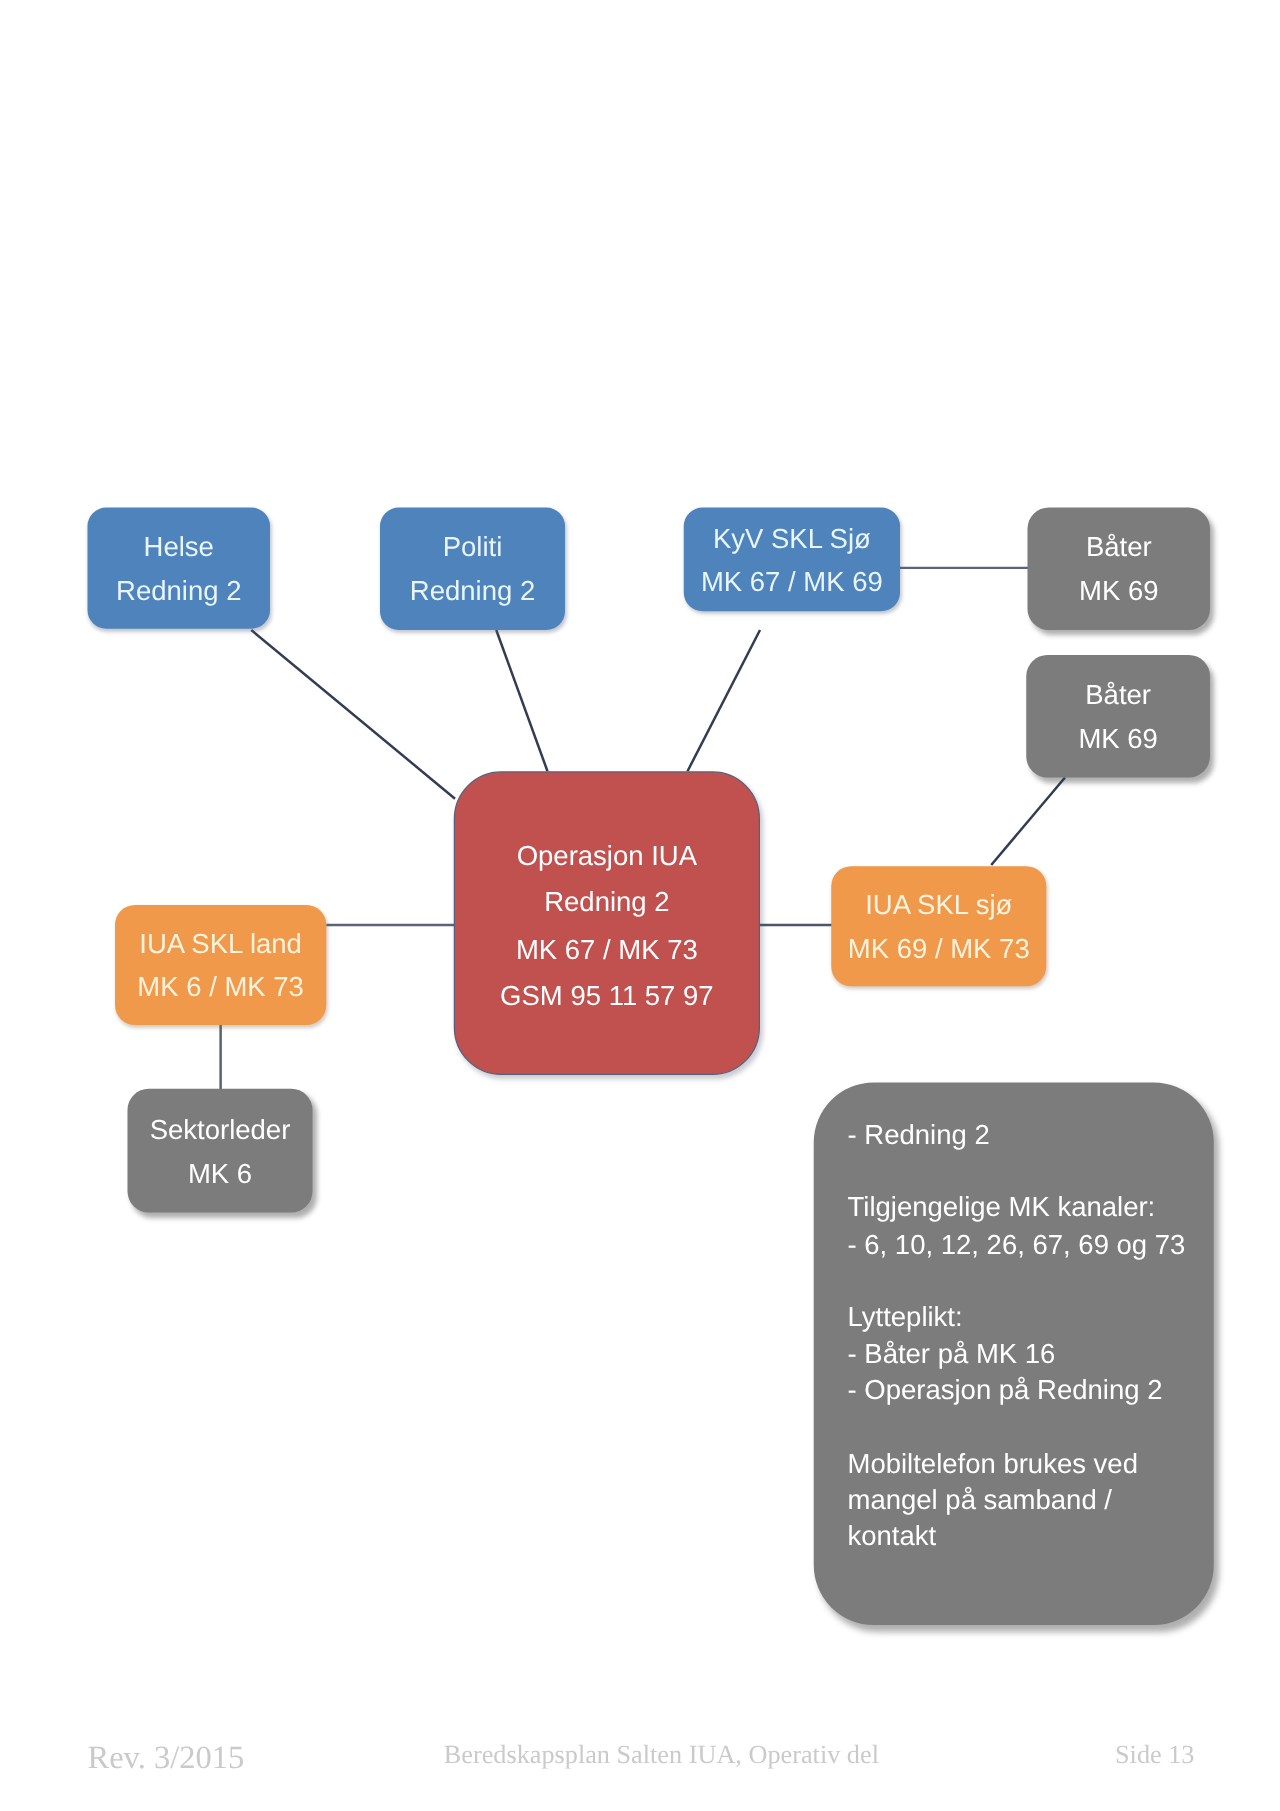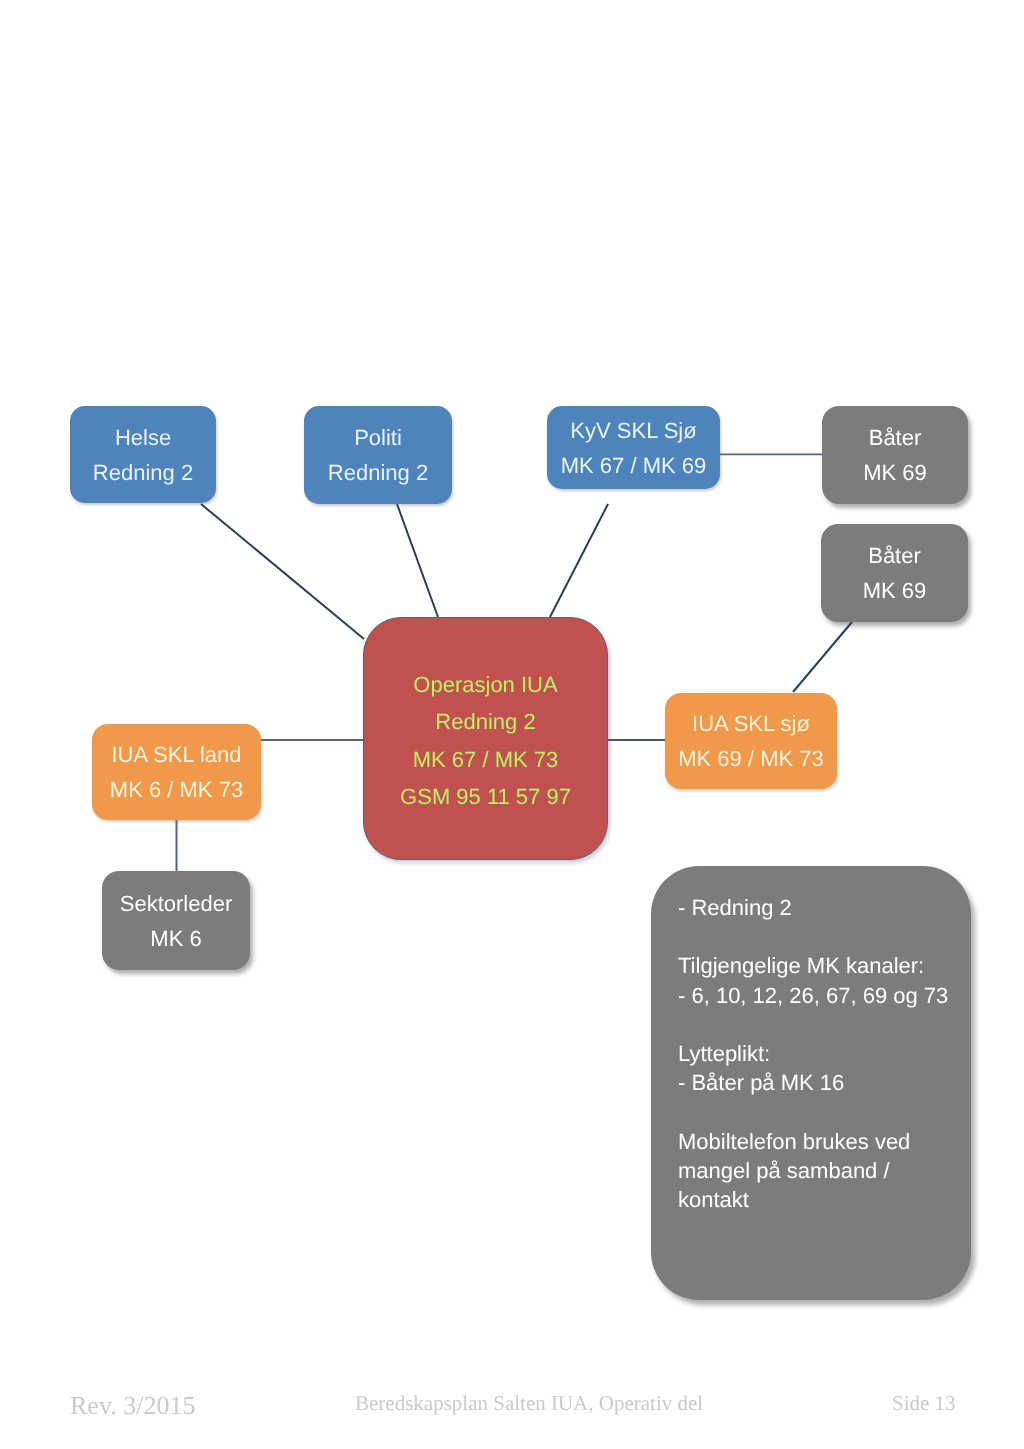--- a/index.html
+++ b/index.html
@@ -10,21 +10,21 @@
        text-rendering:geometricPrecision;}
   .node,.info,.footer{transform:translateZ(0);}
   .page{position:absolute;left:0;top:0;width:1024px;height:1449px;}
   svg.links{position:absolute;left:0;top:0;width:1024px;height:1449px;}
   .node{position:absolute;box-sizing:border-box;display:flex;flex-direction:column;
         align-items:center;justify-content:center;text-align:center;
         border-radius:15px;}
   .node .ln{display:block;white-space:pre;}
   .blue{background:#4F83BC;color:#E8F5FB;border-radius:15px;
         box-shadow:1px 2px 3px rgba(90,100,120,0.35);}
-  .red{background:#C0514F;color:#bef264;border:1.6px solid #5A5E7D;border-radius:38px;
+  .red{background:#C0514F;color:#ffffff;border:1.6px solid #5A5E7D;border-radius:38px;
        box-shadow:2px 3px 4px rgba(70,80,100,0.30);}
   .orange{background:#F0994A;color:#FDF3DE;border-radius:16px;
           box-shadow:1px 2px 3px rgba(120,100,70,0.32);}
   .grey{background:#7C7C7C;color:#FFFFFF;border-radius:17px;
         box-shadow:3px 4px 4px rgba(55,55,55,0.40);}
   .info{position:absolute;background:#7C7C7C;color:#FFFFFF;border-radius:48px;
         box-shadow:4px 5px 5px rgba(55,55,55,0.40);box-sizing:border-box;}
   .info .ln{display:block;white-space:pre;}
   .footer{position:absolute;font-family:"Liberation Serif",serif;color:#CACACA;}
 </style>
@@ -92,20 +92,21 @@
   </div>
 
   <div class="info" style="padding: 27px 0px 0px 27px; font-size: 22px; line-height: 29.2px; left: 651px; top: 866px; width: 320px; height: 434px;">
     <span class="ln">- Redning 2</span>
     <span class="ln">&nbsp;</span>
     <span class="ln">Tilgjengelige MK kanaler:</span>
     <span class="ln">- 6, 10, 12, 26, 67, 69 og 73</span>
     <span class="ln">&nbsp;</span>
     <span class="ln">Lytteplikt:</span>
     <span class="ln">- Båter på MK 16</span>
+    <span class="ln">- Operasjon på Redning 2</span>
     <span class="ln">&nbsp;</span>
     <span class="ln">Mobiltelefon brukes ved</span>
     <span class="ln">mangel på samband /</span>
     <span class="ln">kontakt</span>
   </div>
 
   <div class="footer" style="left:70px;top:1391px;font-size:26px;">Rev. 3/2015</div>
   <div class="footer" style="left:335px;top:1391px;font-size:21px;margin-left:20px;">Beredskapsplan Salten IUA, Operativ del</div>
   <div class="footer" style="left:892px;top:1391px;font-size:21px;">Side 13</div>
 

